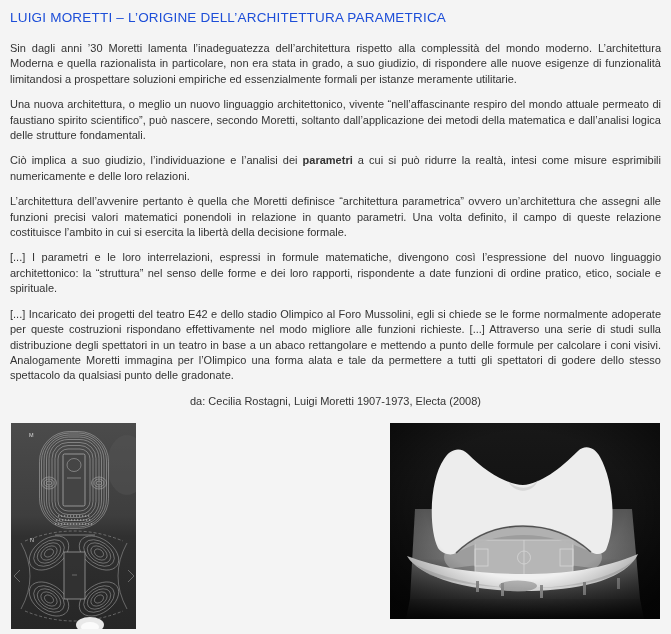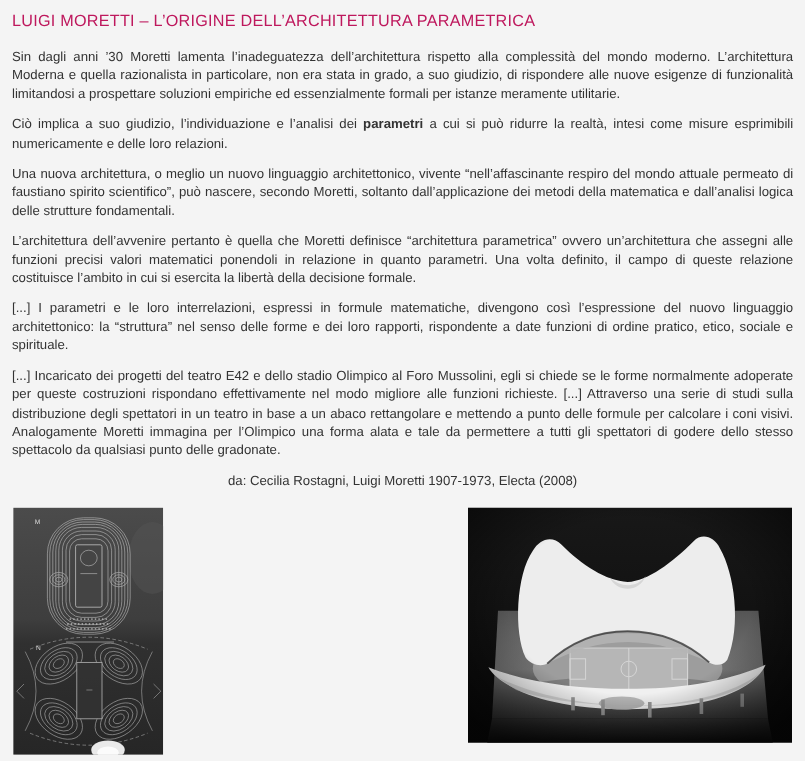--- a/index.html
+++ b/index.html
@@ -7,21 +7,21 @@
     width: 671px; height: 634px;
     background: #f4f4f4;
     font-family: "Liberation Sans", sans-serif;
     color: #333333;
     overflow: hidden;
   }
   .content { padding: 8px 10px 0 10px; }
   .title {
     font-size: 13.5px;
     font-weight: normal;
-    color: #be185d;
+    color: #1d4ed8;
     letter-spacing: 0.2px;
     margin: 2px 0 16px 0;
   }
   p.body {
     font-size: 11px;
     line-height: 15.4px;
     text-align: justify;
     margin: 0 0 10px 0;
     color: #333333;
   }
@@ -42,23 +42,23 @@
 </style>
 </head>
 <body>
 
 <div class="content">
 
   <h1 class="title">LUIGI MORETTI – L’ORIGINE DELL’ARCHITETTURA PARAMETRICA</h1>
 
   <p class="body">Sin dagli anni ’30 Moretti lamenta l’inadeguatezza dell’architettura rispetto alla complessità del mondo moderno. L’architettura Moderna e quella razionalista in particolare, non era stata in grado, a suo giudizio, di rispondere alle nuove esigenze di funzionalità limitandosi a prospettare soluzioni empiriche ed essenzialmente formali per istanze meramente utilitarie.</p>
 
+  <p class="body">Una nuova architettura, o meglio un nuovo linguaggio architettonico, vivente “nell’affascinante respiro del mondo attuale permeato di faustiano spirito scientifico”, può nascere, secondo Moretti, soltanto dall’applicazione dei metodi della matematica e dall’analisi logica delle strutture fondamentali.</p>
+
   <p class="body"><span>Ciò implica a suo giudizio, l’individuazione e l’analisi dei </span><strong>parametri</strong><span> a cui si può ridurre la realtà, intesi come misure esprimibili numericamente e delle loro relazioni.</span></p>
-
-  <p class="body">Una nuova architettura, o meglio un nuovo linguaggio architettonico, vivente “nell’affascinante respiro del mondo attuale permeato di faustiano spirito scientifico”, può nascere, secondo Moretti, soltanto dall’applicazione dei metodi della matematica e dall’analisi logica delle strutture fondamentali.</p>
 
   <p class="body">L’architettura dell’avvenire pertanto è quella che Moretti definisce “architettura parametrica” ovvero un’architettura che assegni alle funzioni precisi valori matematici ponendoli in relazione in quanto parametri. Una volta definito, il campo di queste relazione costituisce l’ambito in cui si esercita la libertà della decisione formale.</p>
 
   <p class="body">[...] I parametri e le loro interrelazioni, espressi in formule matematiche, divengono così l’espressione del nuovo linguaggio architettonico: la “struttura” nel senso delle forme e dei loro rapporti, rispondente a date funzioni di ordine pratico, etico, sociale e spirituale.</p>
 
   <p class="body">[...] Incaricato dei progetti del teatro E42 e dello stadio Olimpico al Foro Mussolini, egli si chiede se le forme normalmente adoperate per queste costruzioni rispondano effettivamente nel modo migliore alle funzioni richieste. [...] Attraverso una serie di studi sulla distribuzione degli spettatori in un teatro in base a un abaco rettangolare e mettendo a punto delle formule per calcolare i coni visivi. Analogamente Moretti immagina per l’Olimpico una forma alata e tale da permettere a tutti gli spettatori di godere dello stesso spettacolo da qualsiasi punto delle gradonate.</p>
 
   <p class="citation">da: Cecilia Rostagni, Luigi Moretti 1907-1973, Electa (2008)</p>
 
   <div class="figures">

